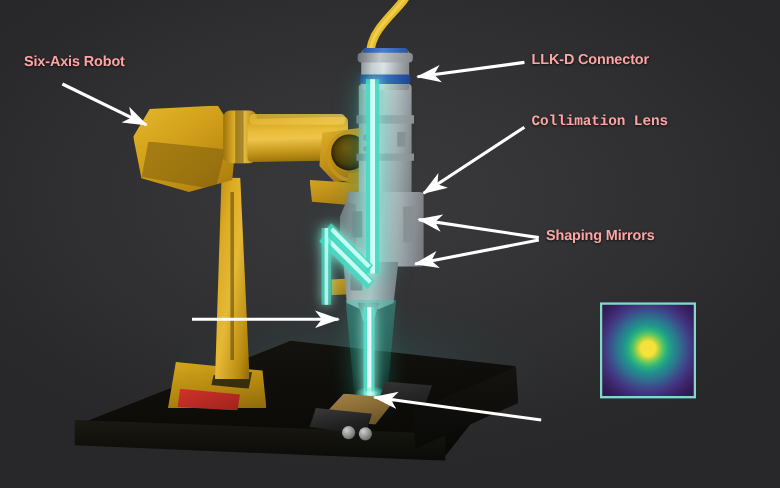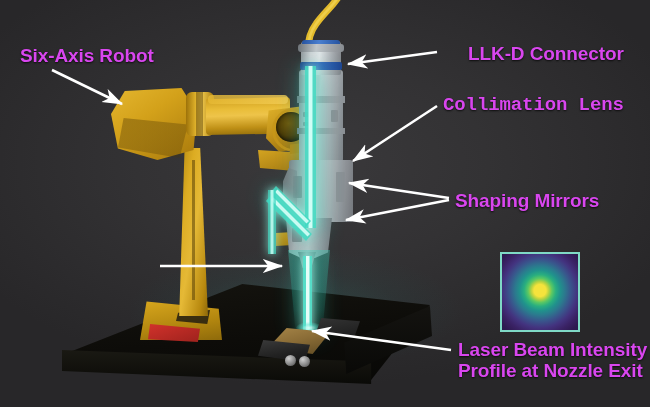--- a/index.html
+++ b/index.html
@@ -265,30 +265,30 @@
         #43337f 68%,
         #3a2265 80%,
         #2e1a51 92%,
         #2a1a4e 100%);
   }
 
   
   #annotation-svg { position: absolute; inset: 0; pointer-events: none; }
   .label {
     position: absolute;
-    color: #d946ef;
+    color: #fca5a5;
     font-weight: bold;
-    font-size: 19px;
+    font-size: 12px;
     line-height: 1.12;
     letter-spacing: -0.1px;
     white-space: pre;
     text-shadow: 0 1px 2px rgba(0,0,0,.75);
   }
   #label-six-axis-robot   { left: 20px;  top: 45px; }
-  #label-llk-d-connector  { left: 468px; top: 43px; }
+  #label-llk-d-connector  { left: 443px; top: 43px; }
   #label-collimation-lens { left: 443px; top: 95px; font-family: Liberation Mono, monospace; }
   #label-shaping-mirrors  { left: 455px; top: 190px; }
   #label-focusing-lens    { left: 28px;  top: 257px; }
   #label-laser-profile    { left: 458px; top: 339px; }
 </style>
 </head>
 <body>
 
 <div id="scene">
 
@@ -419,15 +419,14 @@
 
   <div class="label" id="label-six-axis-robot">Six-Axis Robot</div>
 
   <div class="label" id="label-llk-d-connector">LLK-D Connector</div>
 
   <div class="label" id="label-collimation-lens">Collimation Lens</div>
 
   <div class="label" id="label-shaping-mirrors">Shaping Mirrors</div>
 
 
-  <div class="label" id="label-laser-profile"><span>Laser Beam Intensity</span><br><span>Profile at Nozzle Exit</span></div>
 
 </div>
 
 </body></html>

